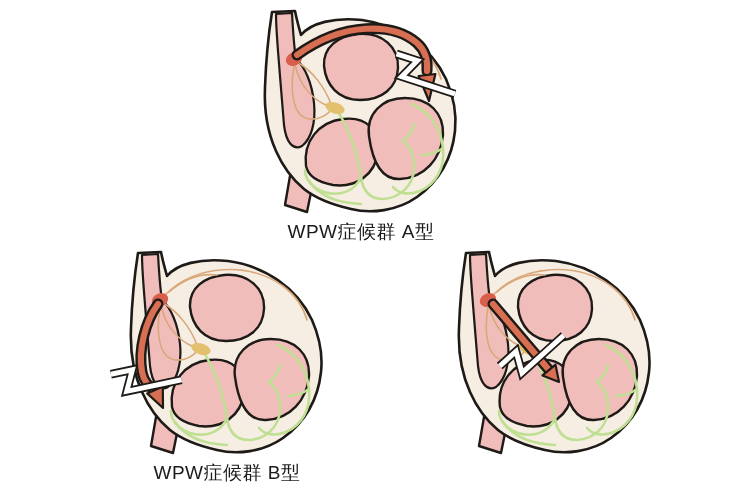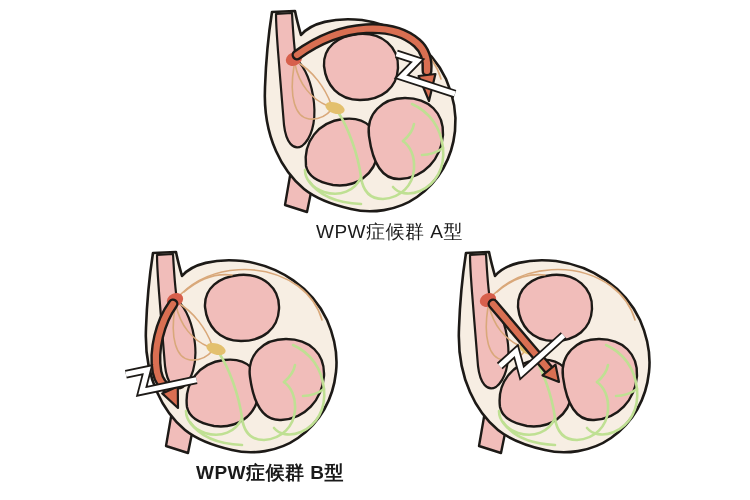--- a/index.html
+++ b/index.html
@@ -6,25 +6,25 @@
   body{
     width:750px;height:500px;
     background:var(--background,#ffffff);
     font-family:"Liberation Sans","DejaVu Sans",sans-serif;
     overflow:hidden;
   }
   .canvas{position:relative;width:750px;height:500px;}
   figure.fig{position:absolute;margin:0;width:204px;}
   figure.fig svg{overflow:visible;display:block;}
   .fig-a{left:259px;top:9px;}
-  .fig-b{left:140px;top:250px;font-weight:bold;}
+  .fig-b{left:125px;top:250px;}
   .fig-c{left:453px;top:250px;}
   figcaption{
     margin-top:5px;
-    text-align:right;
+    text-align:center;
     font-size:19px;
     letter-spacing:0.5px;
     color:var(--caption-text,#1a1a1a);
     white-space:nowrap;
   }
   
   .wall{fill:var(--heart-wall,#f7eee3);stroke:var(--outline,#1d1a17);stroke-width:2.6;stroke-linejoin:round;}
   .stub{fill:var(--chamber-pink,#f1bdba);stroke:var(--outline,#1d1a17);stroke-width:2.4;stroke-linejoin:round;}
   .chamber{fill:var(--chamber-pink,#f1bdba);stroke:var(--outline,#1d1a17);stroke-width:2.4;}
   .lumen{fill:var(--chamber-pink,#f1bdba);stroke:var(--outline,#1d1a17);stroke-width:2.2;stroke-linejoin:round;}

